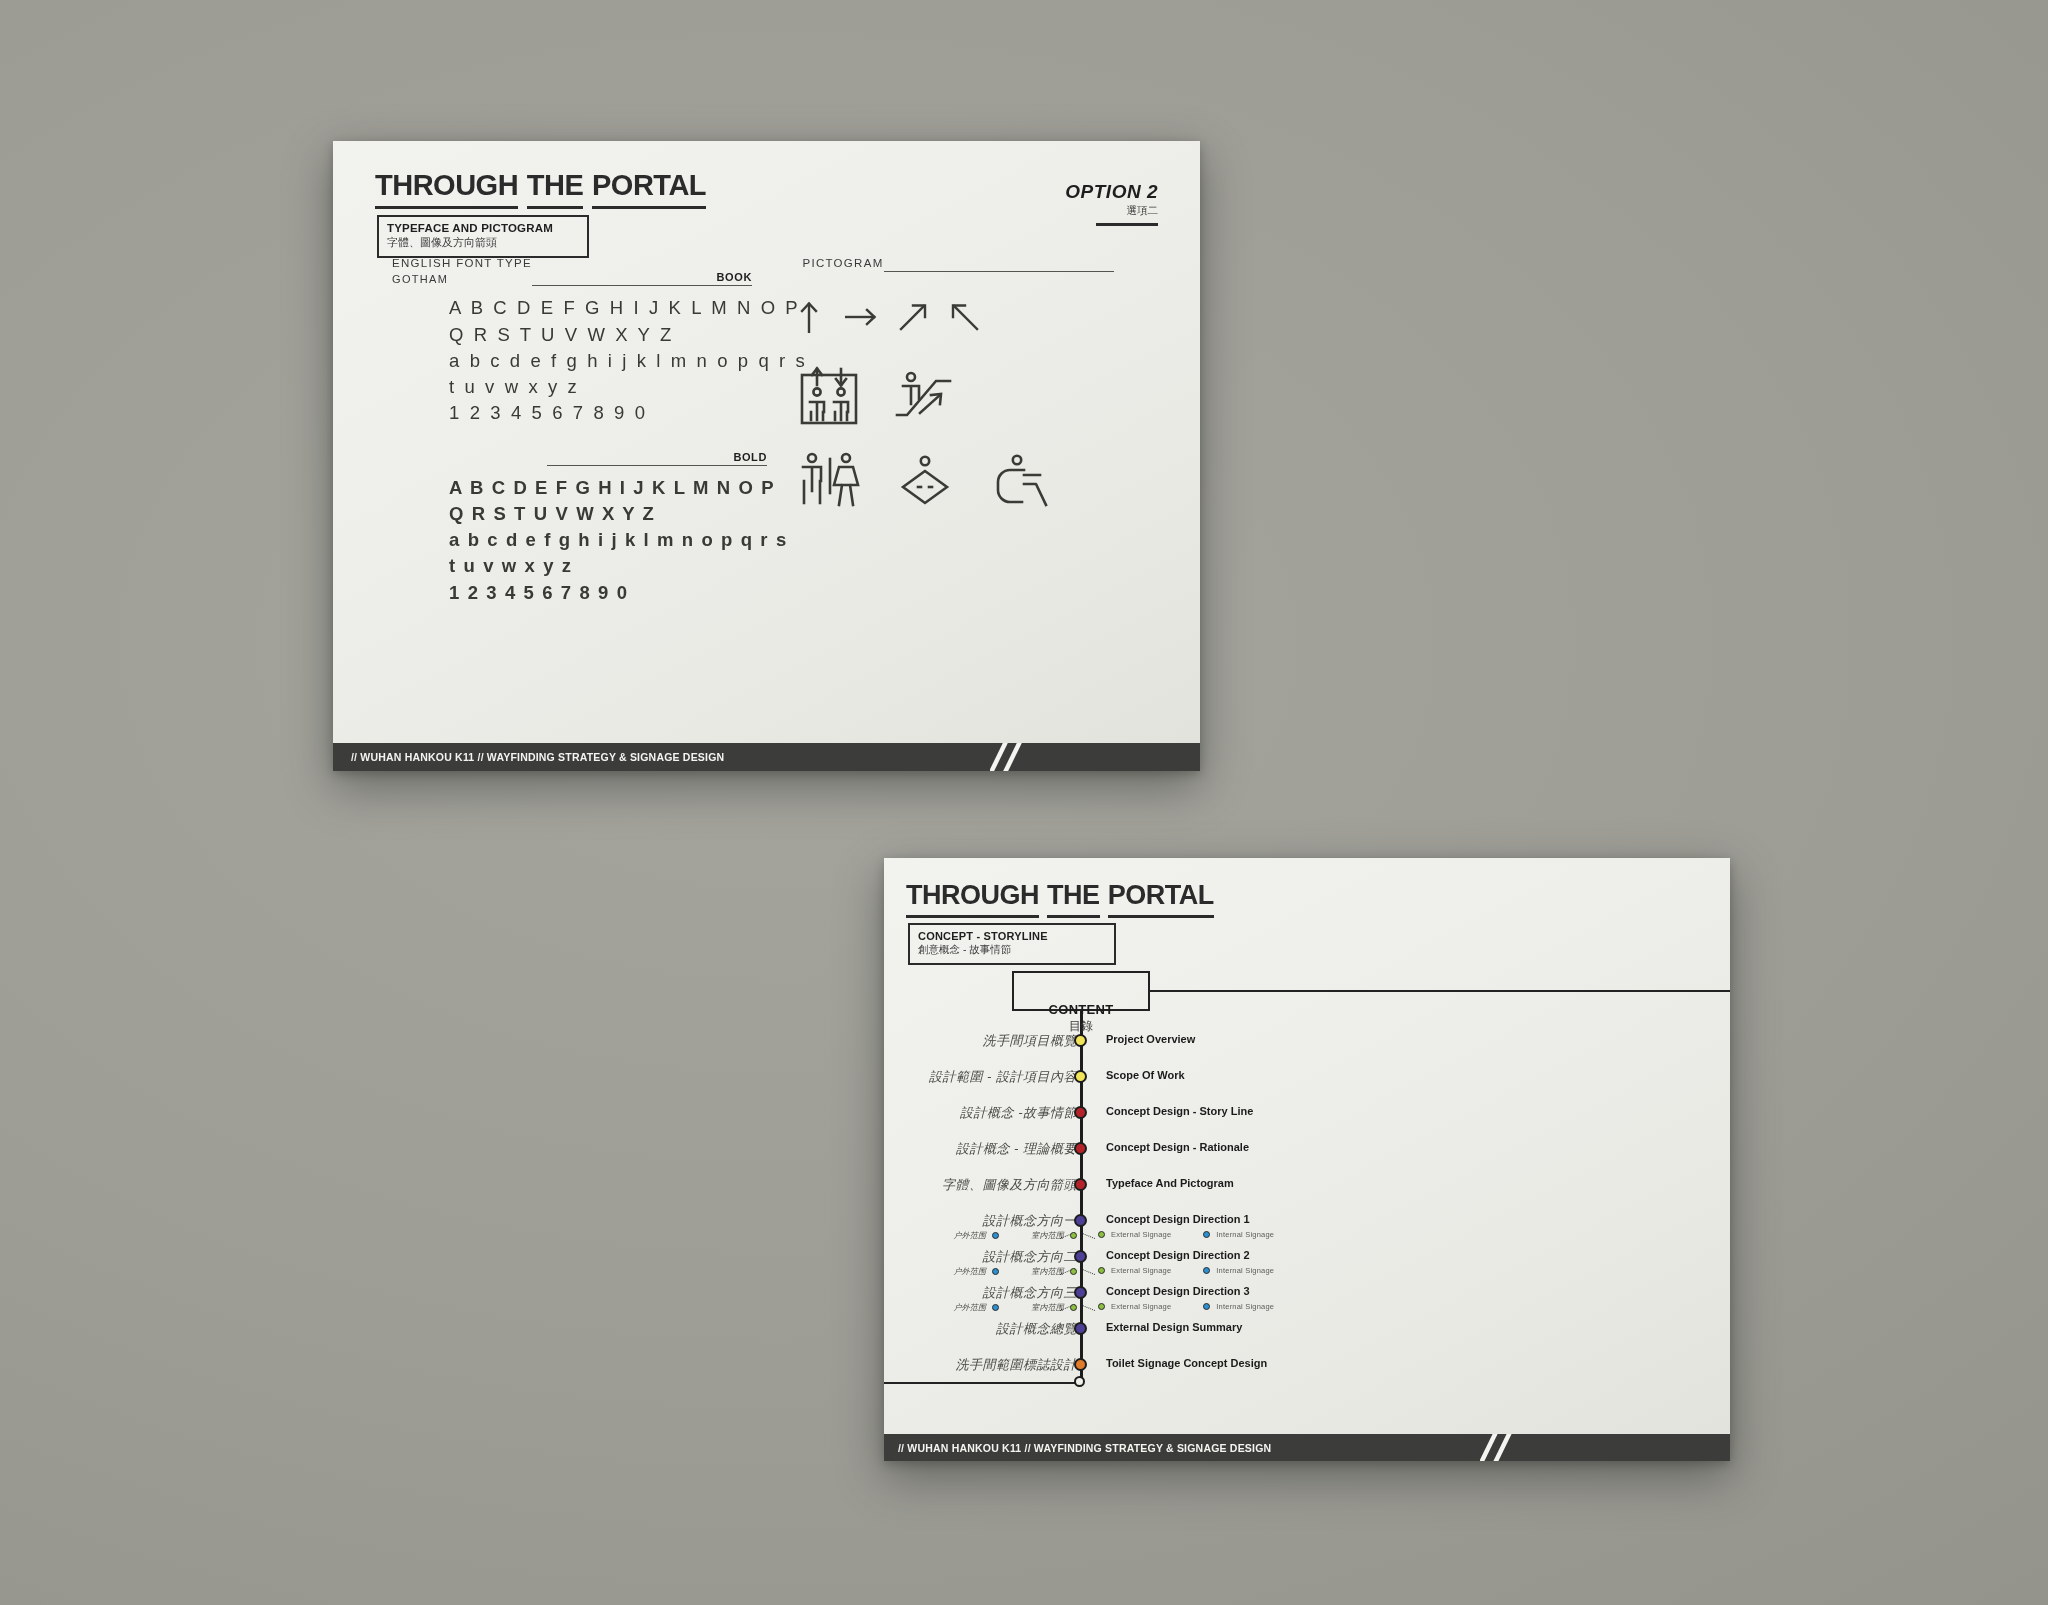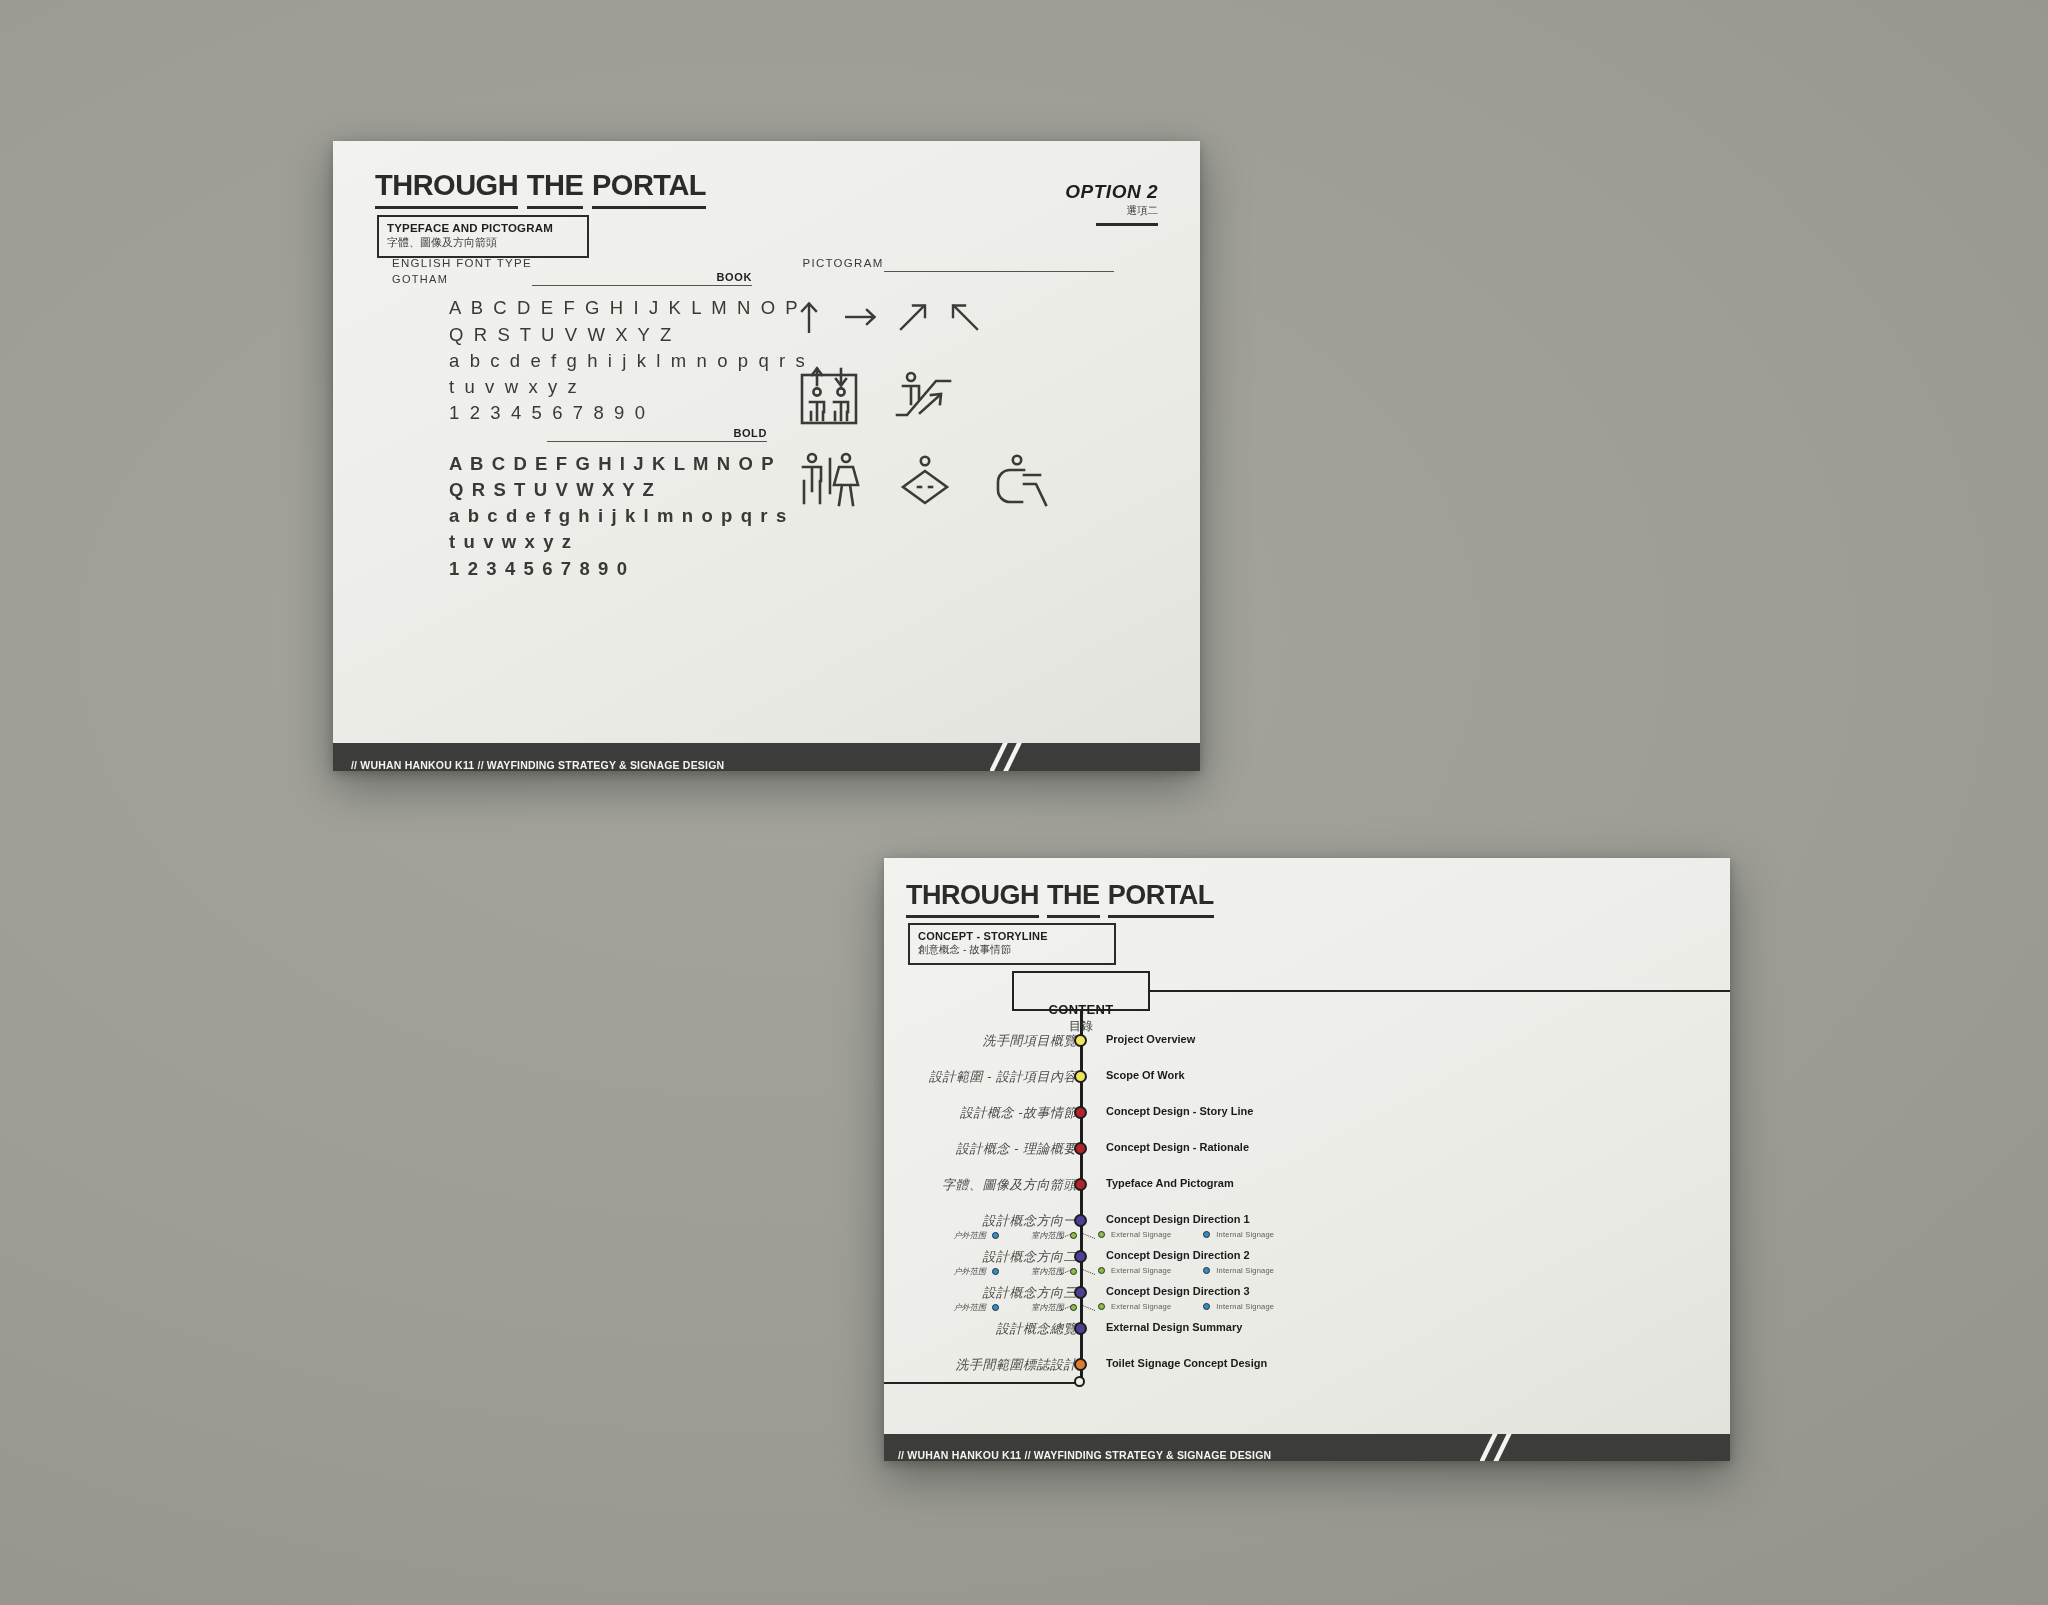--- a/index.html
+++ b/index.html
@@ -49,21 +49,21 @@
 
   .option-wrap { position: absolute; text-align: right; }
   .option-en { font-weight: bold; color: #1e1e1e; letter-spacing: 0.5px; }
   .option-zh { color: #3a3a3a; }
   .option-rule { border-bottom: 3px solid #2b2b2b; margin-top: 5px; }
 
   
   .footer {
     position: absolute; left: 0; right: 0; bottom: 0;
     background: #3c3c3a;
-    display: flex; align-items: flex-end;
+    display: flex; align-items: center;
     overflow: hidden;
   }
   .footer-text {
     color: #f4f4f1; font-weight: bold; white-space: nowrap;
   }
   .footer-slashes { position: absolute; top: 0; bottom: 0; overflow: hidden; }
   .footer-slashes i {
     position: absolute; top: -8px; bottom: -8px; width: 5px;
     background: #f4f4f1; transform: skewX(-26deg);
   }
@@ -209,21 +209,21 @@
       </div>
     </div>
     <div style="margin-left:72px; margin-top:9px;">
       <div class="alpha book">A B C D E F G H I J K L M N O P</div>
       <div class="alpha book">Q R S T U V W X Y Z</div>
       <div class="alpha book">a b c d e f g h i j k l m n o p q r s</div>
       <div class="alpha book">t u v w x y z</div>
       <div class="alpha book">1 2 3 4 5 6 7 8 9 0</div>
     </div>
 
-    <div class="rule-row" style="width:220px; margin-left:170px; margin-top:0;">
+    <div class="rule-row" style="width:220px; margin-left:170px; margin-top:24px;">
       <div class="rule-tag">BOLD</div>
       <div class="rule-line" style="width:220px;"></div>
     </div>
     <div style="margin-left:72px; margin-top:9px;">
       <div class="alpha bold">A B C D E F G H I J K L M N O P</div>
       <div class="alpha bold">Q R S T U V W X Y Z</div>
       <div class="alpha bold">a b c d e f g h i j k l m n o p q r s</div>
       <div class="alpha bold">t u v w x y z</div>
       <div class="alpha bold">1 2 3 4 5 6 7 8 9 0</div>
     </div>

